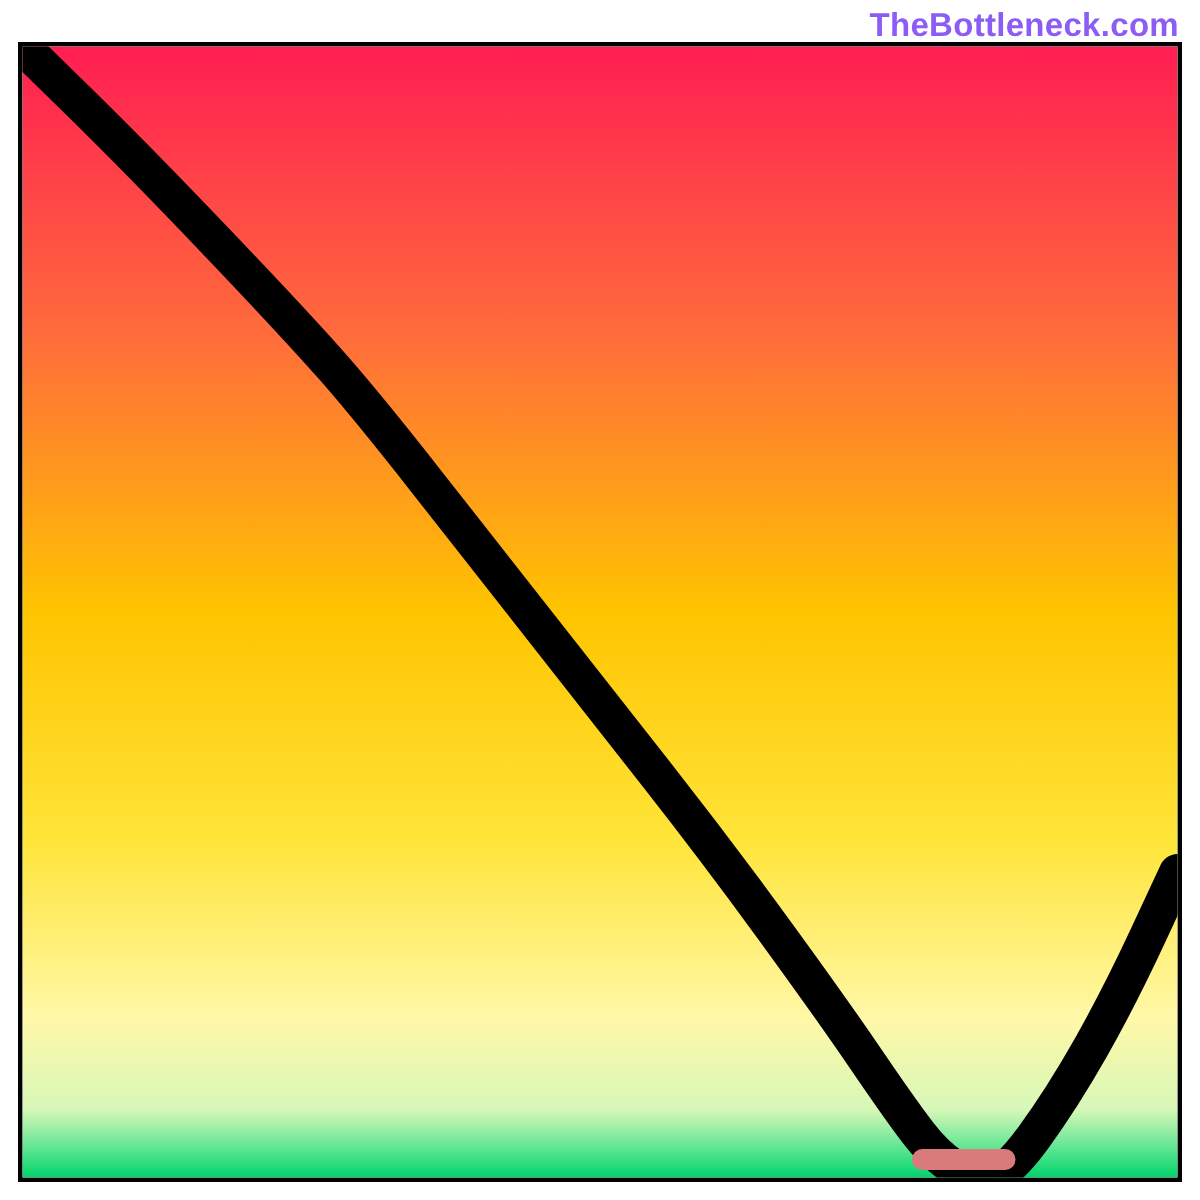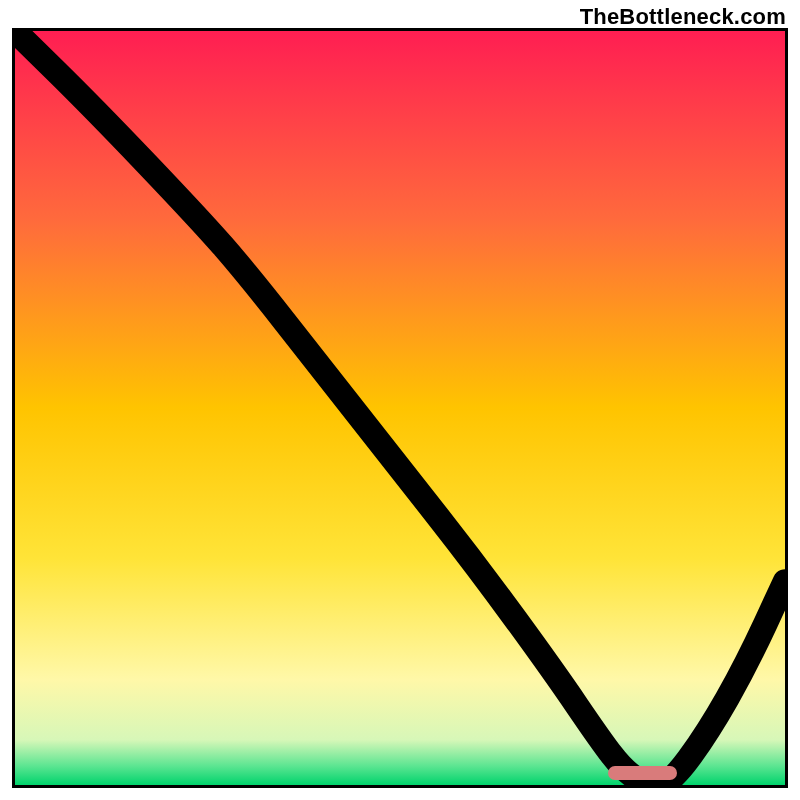--- a/index.html
+++ b/index.html
@@ -25,21 +25,21 @@
     inset: 0;
     
   }
   .watermark {
     position: absolute;
     top: 4px;
     right: 14px;
     font-family: Arial, Helvetica, sans-serif;
     font-size: 22px;
     font-weight: 600;
-    color: #000000;
+    color: #8b5cf6;
     letter-spacing: 0.2px;
   }
   .curve {
     position: absolute;
     inset: 0;
     width: 100%;
     height: 100%;
     overflow: visible;
   }
   .curve path {

